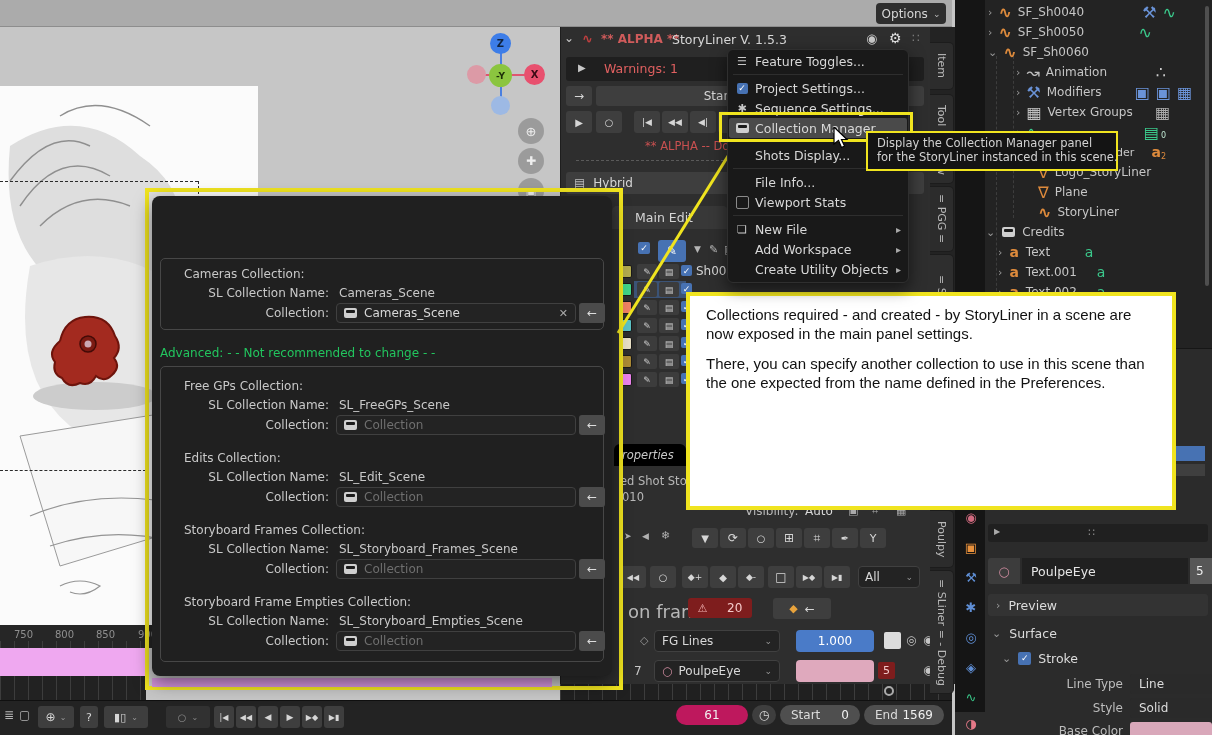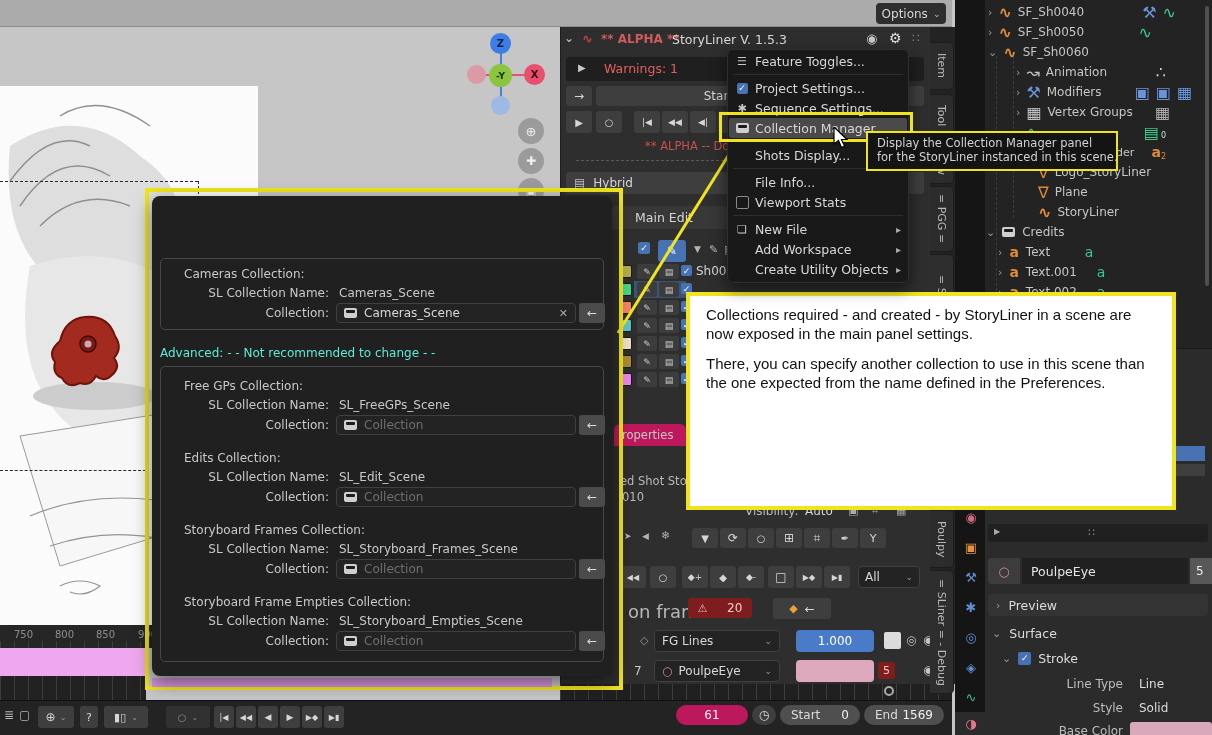--- a/index.html
+++ b/index.html
@@ -236,21 +236,21 @@
   <div class="a shot-btn" style="left:637px;top:372px;">
       <span>✎</span>
     </div>
   <div class="a shot-btn" style="left:659px;top:372px;">
       <span>▤</span>
     </div>
   <span class="a cb" style="left:681px;top:373px;width:11px;height:11px;">
       <span>✓</span>
     </span>
 
-  <div class="a" style="left:614px;top:424px;width:72px;height:22px;background:#be185d;border-radius:6px 6px 0 0;">
+  <div class="a" style="left:614px;top:444px;width:72px;height:22px;background:#000000;border-radius:6px 6px 0 0;font-style:italic;">
     <span class="a" style="left:8px;top:4px;font-size:11.5px;color:#c8c8c8;">roperties</span>
   </div>
   <span class="a" style="left:620px;top:474px;font-size:11.5px;color:#b8b8b8;white-space:nowrap;">ed Shot Storyb</span>
   <span class="a" style="left:622px;top:490px;font-size:11.5px;color:#b8b8b8;">010</span>
 
   <span class="a" style="left:745px;top:504px;font-size:12px;color:#b8b8b8;">Visibility:</span>
   <span class="a" style="left:805px;top:504px;font-size:12px;color:#d8d8d8;">Auto</span>
   <span class="a" style="left:848px;top:504px;color:#aaa;font-size:11px;">▣</span>
   <span class="a" style="left:872px;top:504px;color:#aaa;font-size:11px;">⌗</span>
   <span class="a" style="left:896px;top:504px;color:#aaa;font-size:11px;">▦</span>
@@ -577,21 +577,21 @@
       <div class="a field" style="left:175px;top:44px;width:240px;height:20px;padding:0 7px;gap:7px;">
         <span class="cicon"></span>
         <span style="flex:1;">Cameras_Scene</span>
         <span style="color:#aaa;font-size:11px;">✕</span>
       </div>
       <div class="a back-btn" style="left:418px;top:44px;width:26px;height:20px;">
           <span>←</span>
         </div>
     </div>
 
-    <span class="a" style="left:8px;top:150px;font-size:12px;color:#5eead4;white-space:nowrap;">Advanced: - - Not recommended to change - -</span>
+    <span class="a" style="left:8px;top:150px;font-size:12px;color:#22c55e;white-space:nowrap;">Advanced: - - Not recommended to change - -</span>
 
     <div class="a" style="left:8px;top:170px;width:444px;height:296px;border:1px solid #474747;border-radius:5px;">
 
       <span class="a dlg-label" style="left:23px;top:12px;">Free GPs Collection:</span>
       <span class="a dlg-rlabel" style="left:8px;top:31px;">SL Collection Name:</span>
       <span class="a dlg-label" style="left:178px;top:31px;">SL_FreeGPs_Scene</span>
       <span class="a dlg-rlabel" style="left:8px;top:51px;">Collection:</span>
       <div class="a field" style="left:175px;top:48px;width:240px;height:20px;padding:0 7px;gap:7px;">
         <span class="cicon"></span>
         <span class="ph">Collection</span>

